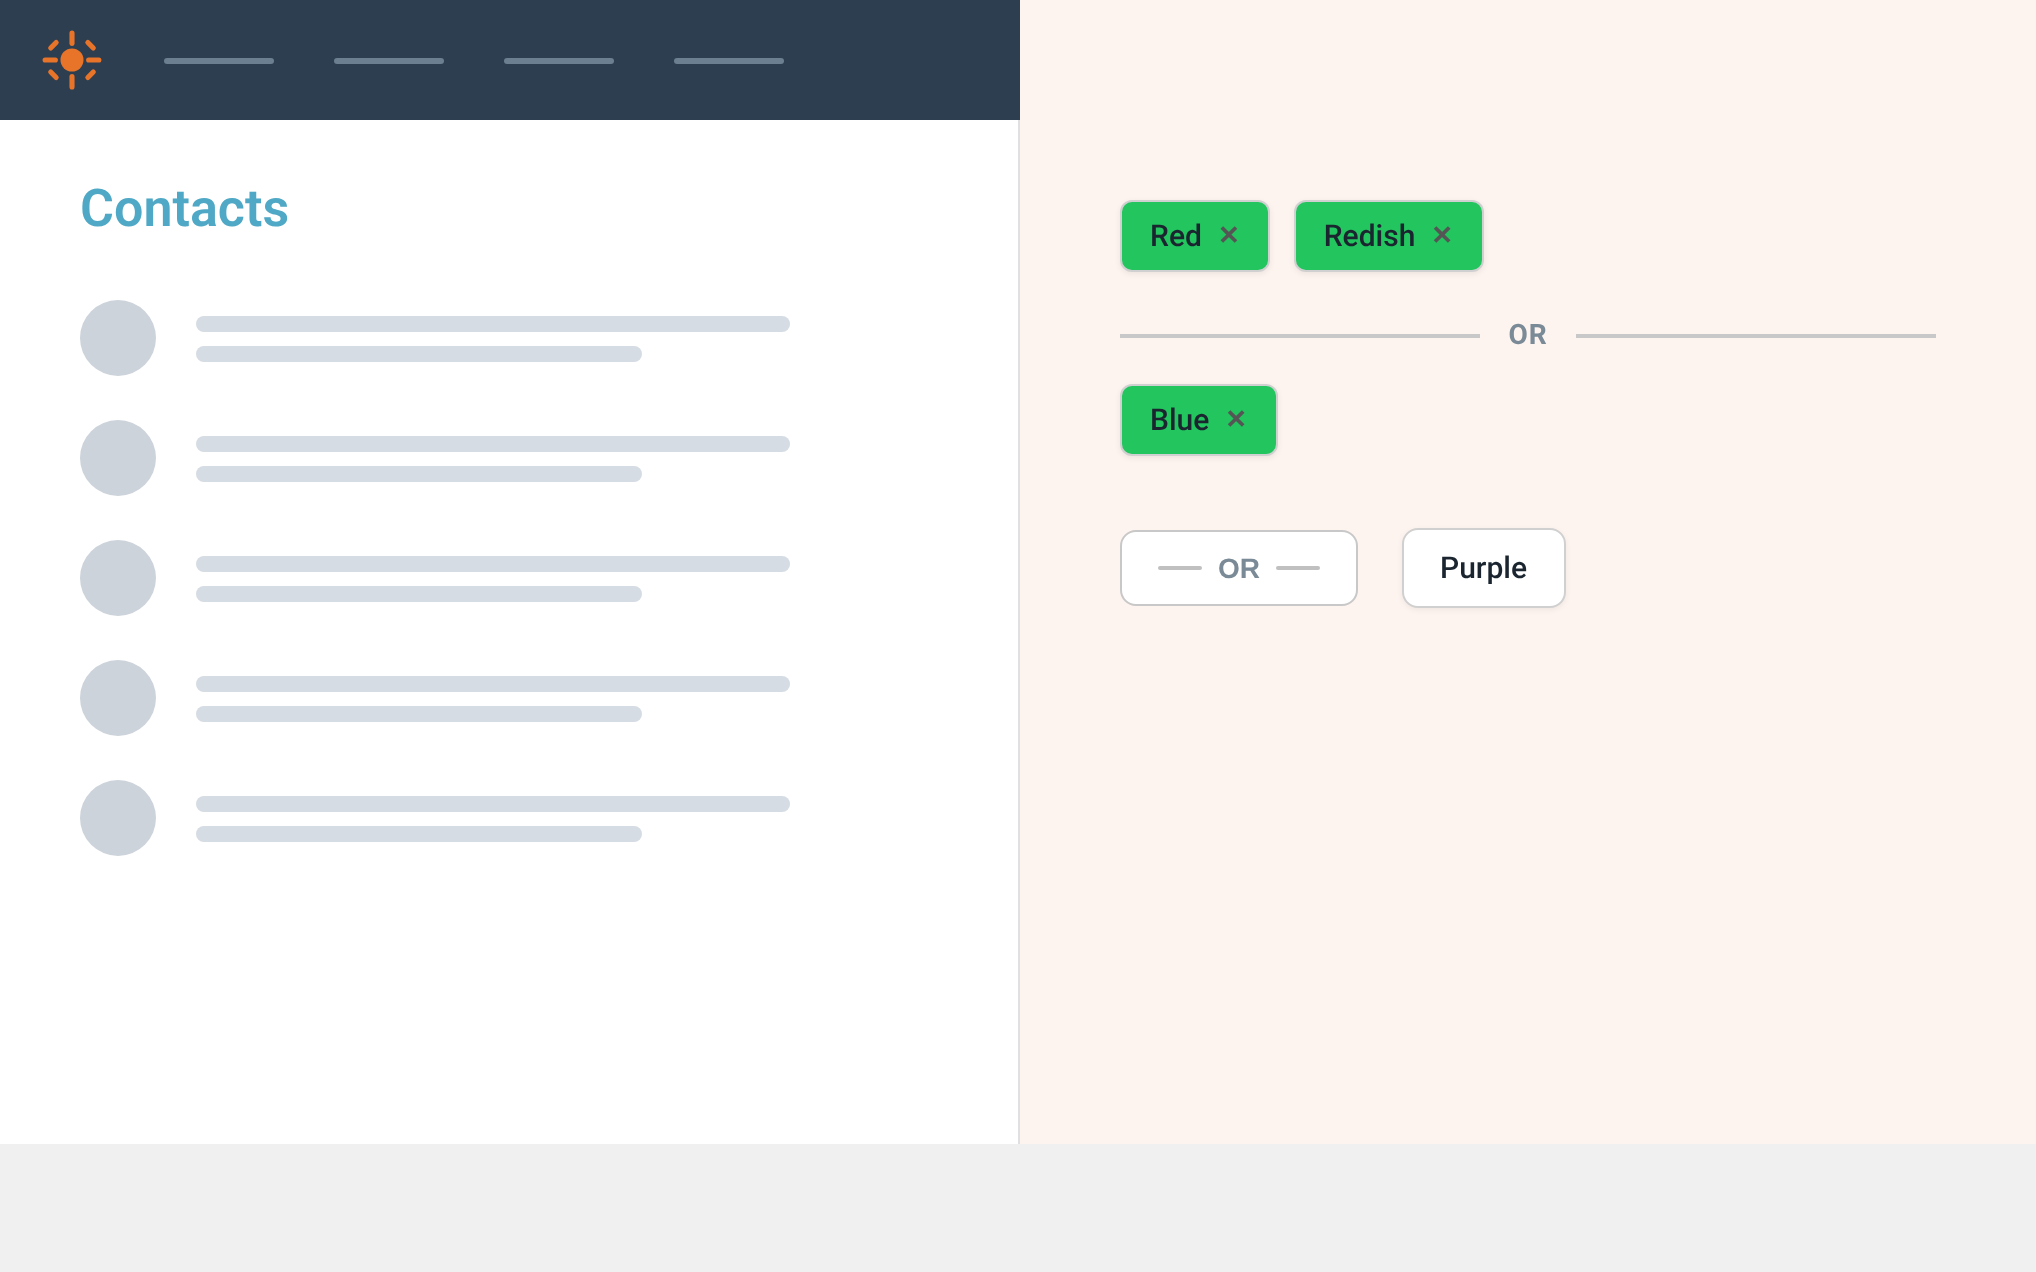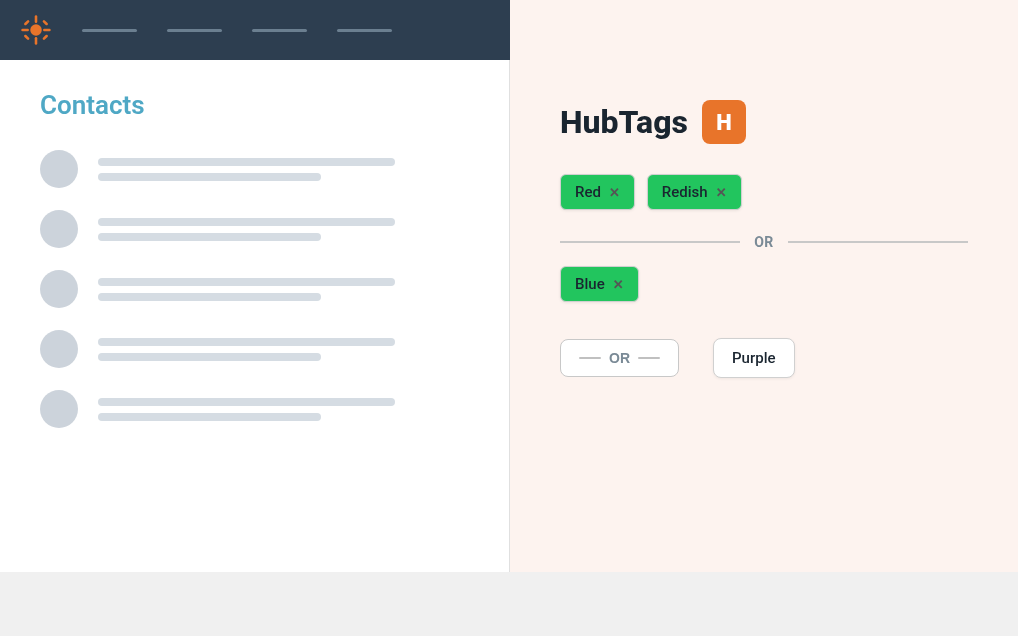--- a/index.html
+++ b/index.html
@@ -215,21 +215,20 @@
       align-items: center;
       background: #ffffff;
       border: 1.5px solid #d0d0d0;
       border-radius: 8px;
       padding: 10px 18px;
       font-size: 15px;
       font-weight: 500;
       color: #1a2530;
       cursor: pointer;
       box-shadow: 0 1px 3px rgba(0,0,0,0.06);
-      margin-left: 12px;
     }
 
     .suggestions-area {
       margin-top: 20px;
     }
 
     .suggestions-row-1 {
       display: flex;
       align-items: center;
       gap: 10px;
@@ -305,26 +304,20 @@
           <div class="contact-lines">
             <div class="contact-line long"></div>
             <div class="contact-line medium"></div>
           </div>
         </div>
       </div>
     </div>
 
     <div class="right-panel">
 
-      <div class="hubtags-header">
-        <span class="hubtags-title">HubTags</span>
-        <div class="hubtags-logo">
-          <span>H</span>
-        </div>
-      </div>
 
       <div class="tag-row">
         <div class="tag-chip">
           <span>Red</span>
           <span class="close-x">✕</span>
         </div>
         <div class="tag-chip">
           <span>Redish</span>
           <span class="close-x">✕</span>
         </div>

